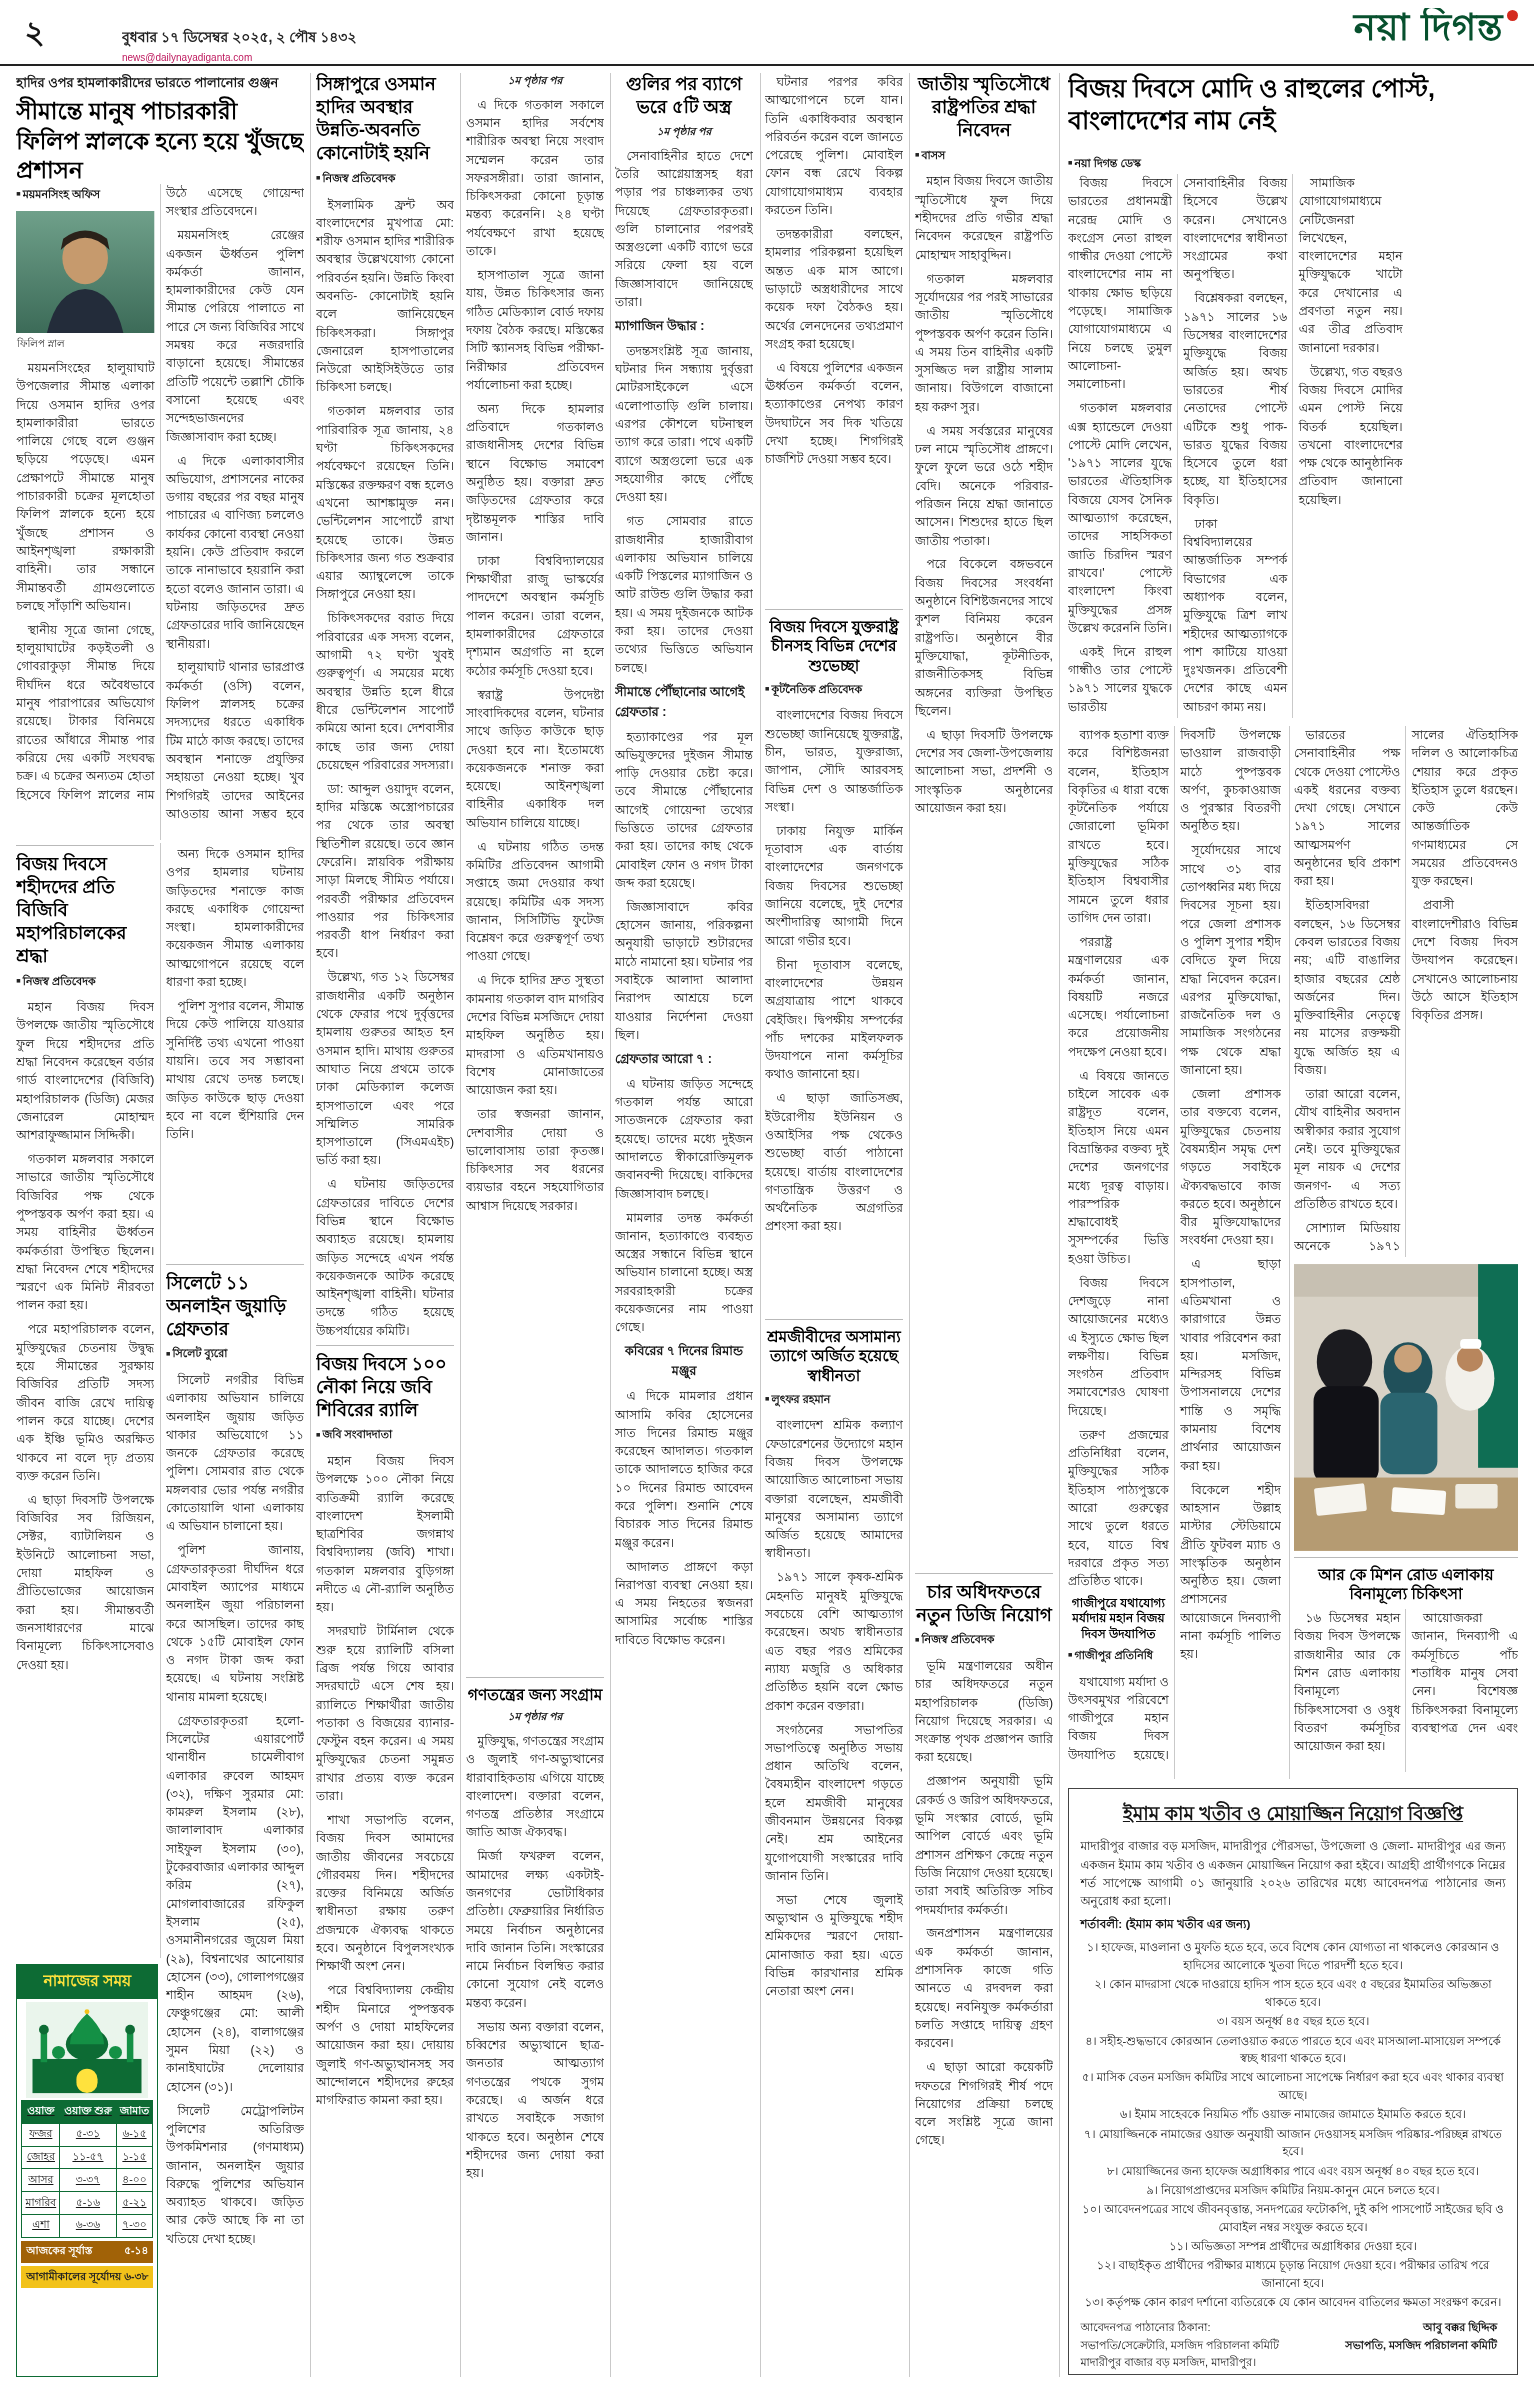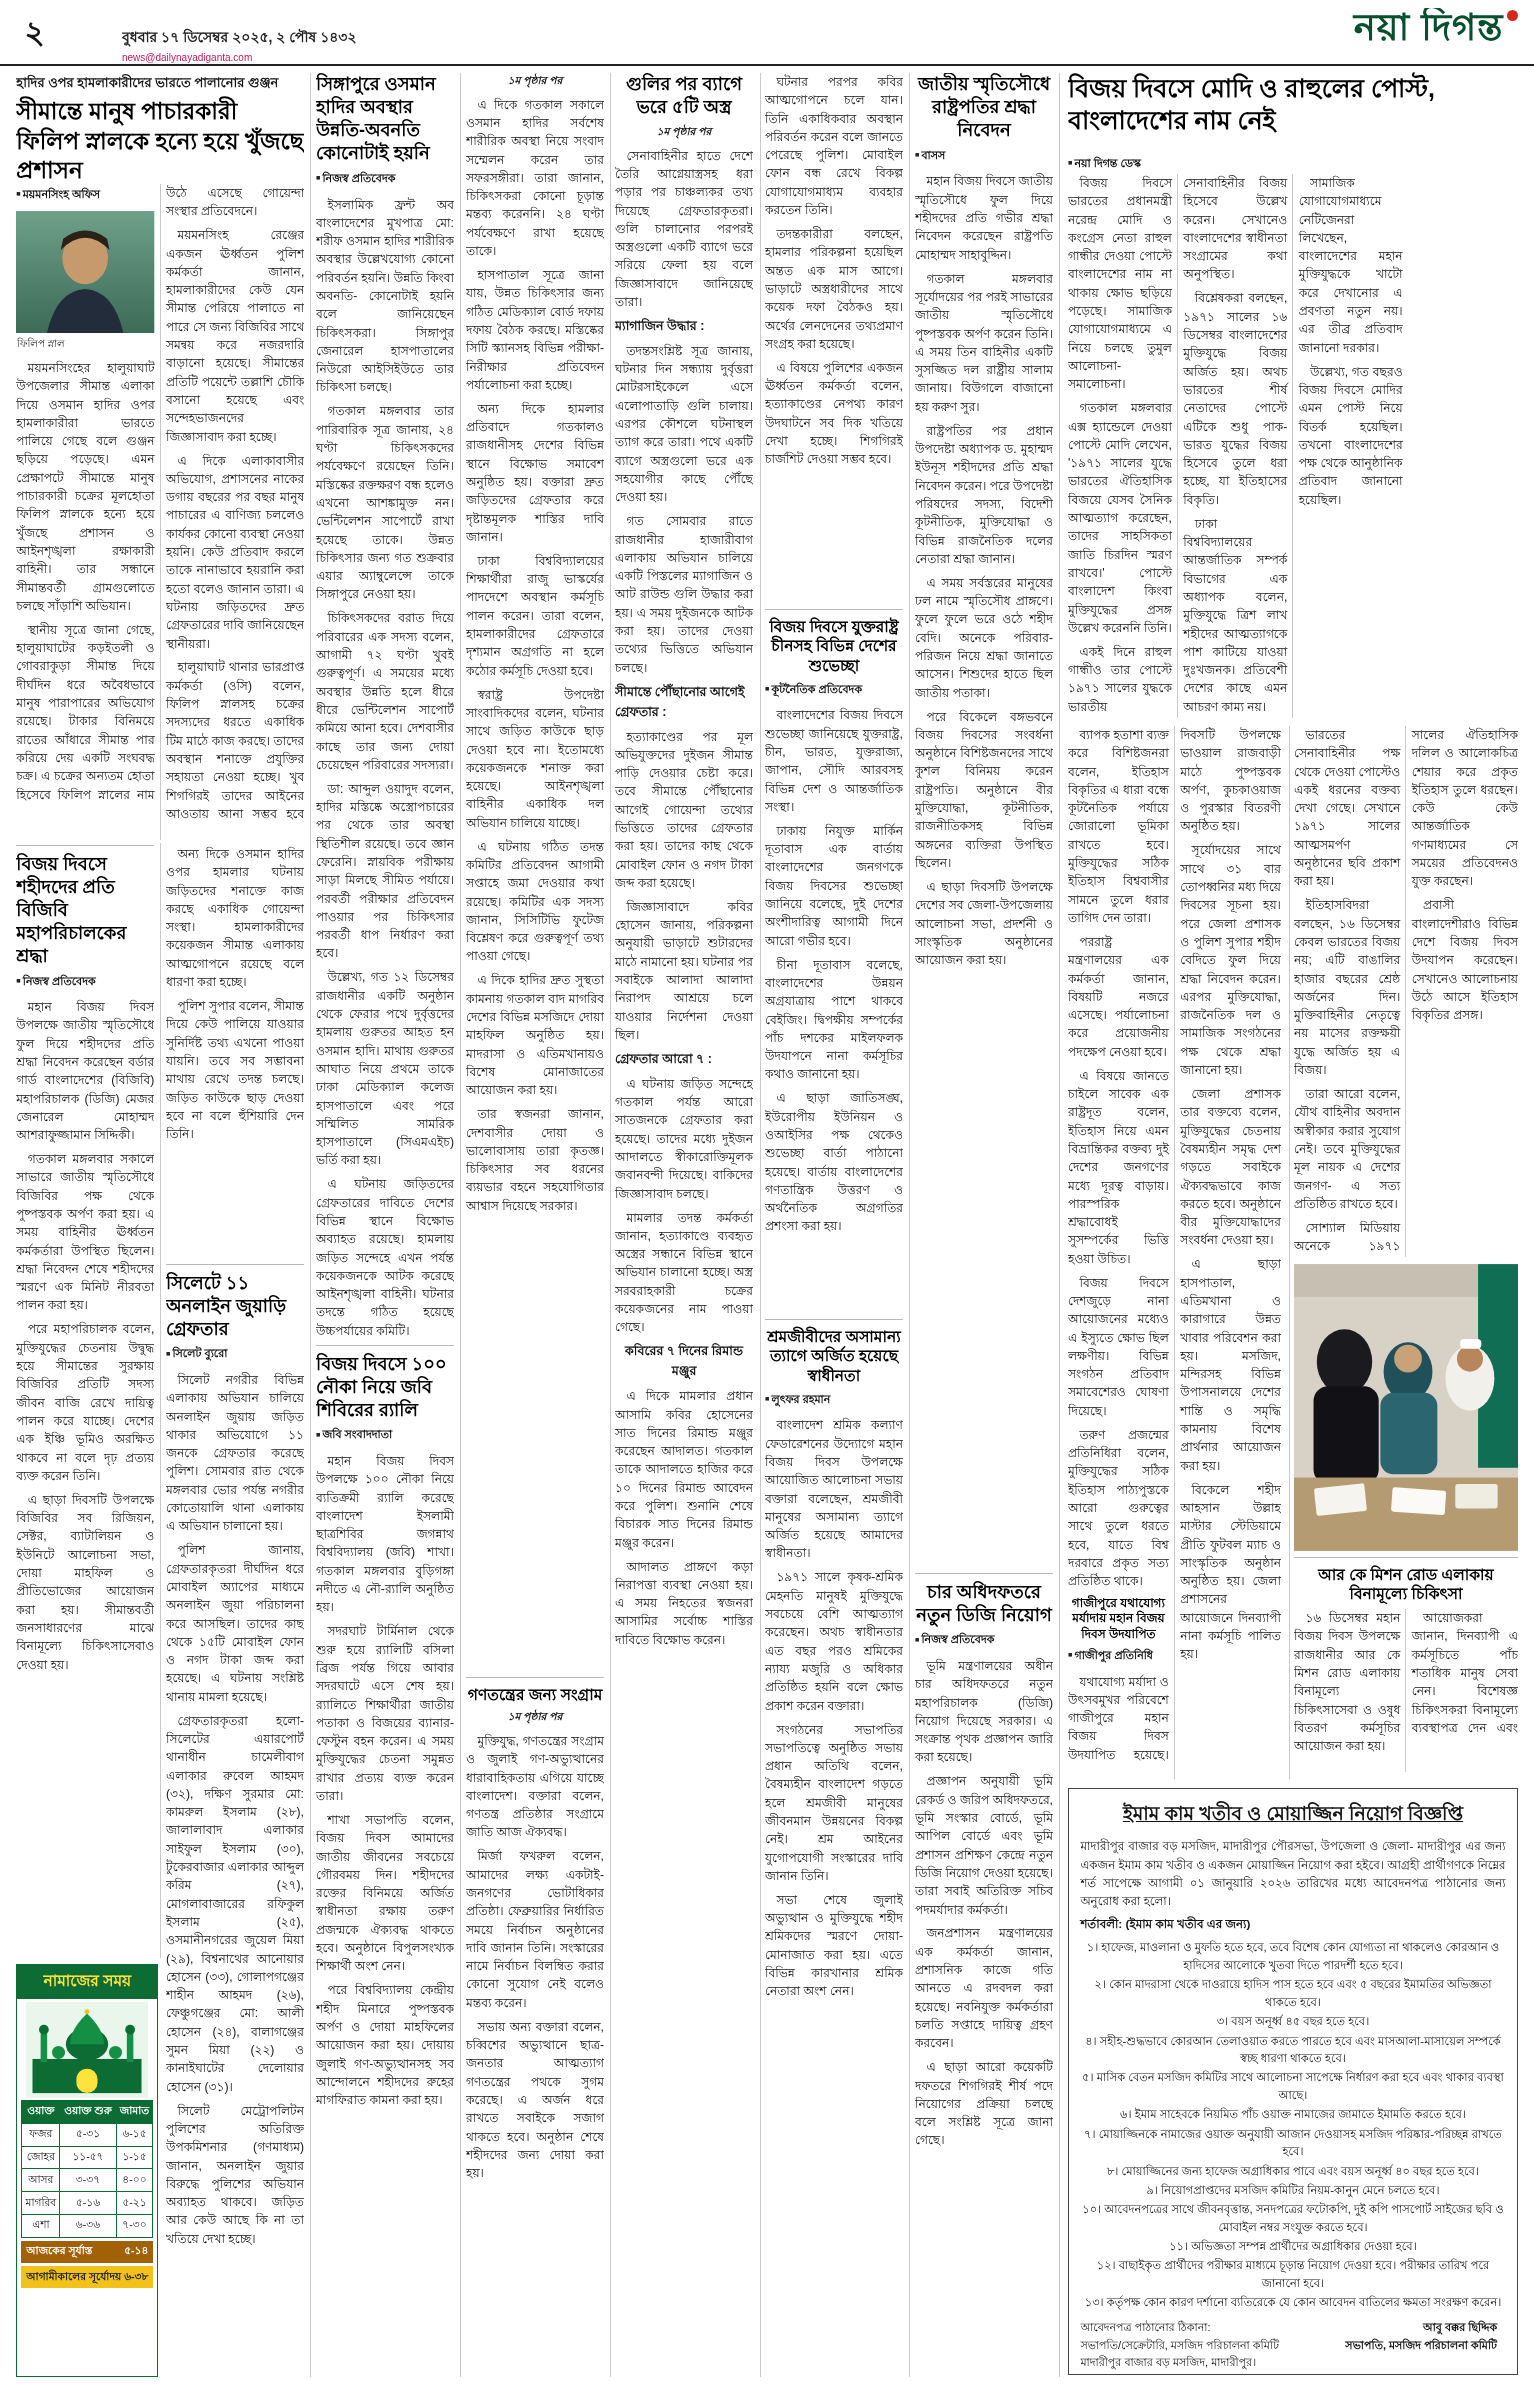--- a/index.html
+++ b/index.html
@@ -32,21 +32,21 @@
   .fourcol{column-count:4;column-gap:11.4px;column-rule:0.8px solid #c9c9c9;column-fill:auto;}
   .ruled-top{border-top:0.8px solid #b9b9b9;padding-top:6.5px;}
   
   figure.photo{margin:0 0 6.5px;width:100%;break-inside:avoid;}
   figure.photo svg{display:block;width:100%;}
   .photo-caption{font-size:10.2px;padding:2.4px 0.8px 0;color:#222;}
   
   .prayer{border:1.6px solid #0d6b34;background:#ffffff;}
   .prayer-head{background:#0d6b34;color:#ffe23d;font-weight:700;font-size:15.5px;text-align:center;padding:4.1px 0;}
   .prayer-mosque{display:block;margin:3.3px auto 1.6px;}
-  table.ptable{width:calc(100% - 8.1px);margin:1.6px 4.1px 3.3px;border-collapse:collapse;}
+  table.ptable{width:calc(100% - 8.1px);margin:1.6px 4.1px 3.3px;border-collapse:collapse;text-decoration:underline;}
   table.ptable th,table.ptable td{border:0.8px solid #0d6b34;font-size:10.6px;text-align:center;padding:2.4px 1.6px;}
   table.ptable th{background:#0d6b34;color:#fff;font-weight:700;}
   .sunrow{display:flex;justify-content:space-between;align-items:center;margin:0 4.1px 3.3px;padding:2.4px 4.9px;font-size:10.6px;font-weight:700;}
   .sunset{background:#a16207;color:#fff;}
   .sunrise{background:#f2c21a;color:#222;}
   
   .adbox{border:1.2px solid #444;background:#fff;padding:9.8px 11.4px;}
   .ad-title{font-size:19px;font-weight:700;text-align:center;margin:0 0 6.5px;text-decoration:underline;}
   .ad-intro{font-size:11.8px;line-height:1.55;text-align:justify;margin:0 0 4.9px;}
   .ad-sub{font-size:11.8px;font-weight:700;margin:0 0 4.1px;}
@@ -306,21 +306,20 @@
         <p class="para">সভা শেষে জুলাই অভ্যুত্থান ও মুক্তিযুদ্ধে শহীদ শ্রমিকদের স্মরণে দোয়া-মোনাজাত করা হয়। এতে বিভিন্ন কারখানার শ্রমিক নেতারা অংশ নেন।</p>
       </div>
   </div>
 
   <div class="abs" style="left:915px;top:73px;width:138px;height:1495px;">
     <h2 class="headline h-lg" style="text-align:center;">জাতীয় স্মৃতিসৌধে রাষ্ট্রপতির শ্রদ্ধা নিবেদন</h2>
     <div class="byline">বাসস</div>
     <div>
         <p class="para">মহান বিজয় দিবসে জাতীয় স্মৃতিসৌধে ফুল দিয়ে শহীদদের প্রতি গভীর শ্রদ্ধা নিবেদন করেছেন রাষ্ট্রপ‌তি মোহাম্মদ সাহাবুদ্দিন।</p>
         <p class="para">গতকাল মঙ্গলবার সূর্যোদয়ের পর পরই সাভারের জাতীয় স্মৃতিসৌধে পুষ্পস্তবক অর্পণ করেন তিনি। এ সময় তিন বাহিনীর একটি সুসজ্জিত দল রাষ্ট্রীয় সালাম জানায়। বিউগলে বাজানো হয় করুণ সুর।</p>
-        <p class="para">রাষ্ট্রপতির পর প্রধান উপদেষ্টা অধ্যাপক ড. মুহাম্মদ ইউনূস শহীদদের প্রতি শ্রদ্ধা নিবেদন করেন। পরে উপদেষ্টা পরিষদের সদস্য, বিদেশী কূটনীতিক, মুক্তিযোদ্ধা ও বিভিন্ন রাজনৈতিক দলের নেতারা শ্রদ্ধা জানান।</p>
         <p class="para">এ সময় সর্বস্তরের মানুষের ঢল নামে স্মৃতিসৌধ প্রাঙ্গণে। ফুলে ফুলে ভরে ওঠে শহীদ বেদি। অনেকে পরিবার-পরিজন নিয়ে শ্রদ্ধা জানাতে আসেন। শিশুদের হাতে ছিল জাতীয় পতাকা।</p>
         <p class="para">পরে বিকেলে বঙ্গভবনে বিজয় দিবসের সংবর্ধনা অনুষ্ঠানে বিশিষ্টজনদের সাথে কুশল বিনিময় করেন রাষ্ট্রপতি। অনুষ্ঠানে বীর মুক্তিযোদ্ধা, কূটনীতিক, রাজনীতিকসহ বিভিন্ন অঙ্গনের ব্যক্তিরা উপস্থিত ছিলেন।</p>
         <p class="para">এ ছাড়া দিবসটি উপলক্ষে দেশের সব জেলা-উপজেলায় আলোচনা সভা, প্রদর্শনী ও সাংস্কৃতিক অনুষ্ঠানের আয়োজন করা হয়।</p>
       </div>
   </div>
 
   <div class="abs ruled-top" style="left:915px;top:1573px;width:138px;height:802px;">
     <h2 class="headline h-md" style="text-align:center;">চার অধিদফতরে নতুন ডিজি নিয়োগ</h2>
     <div class="byline">নিজস্ব প্রতিবেদক</div>
     <div>

